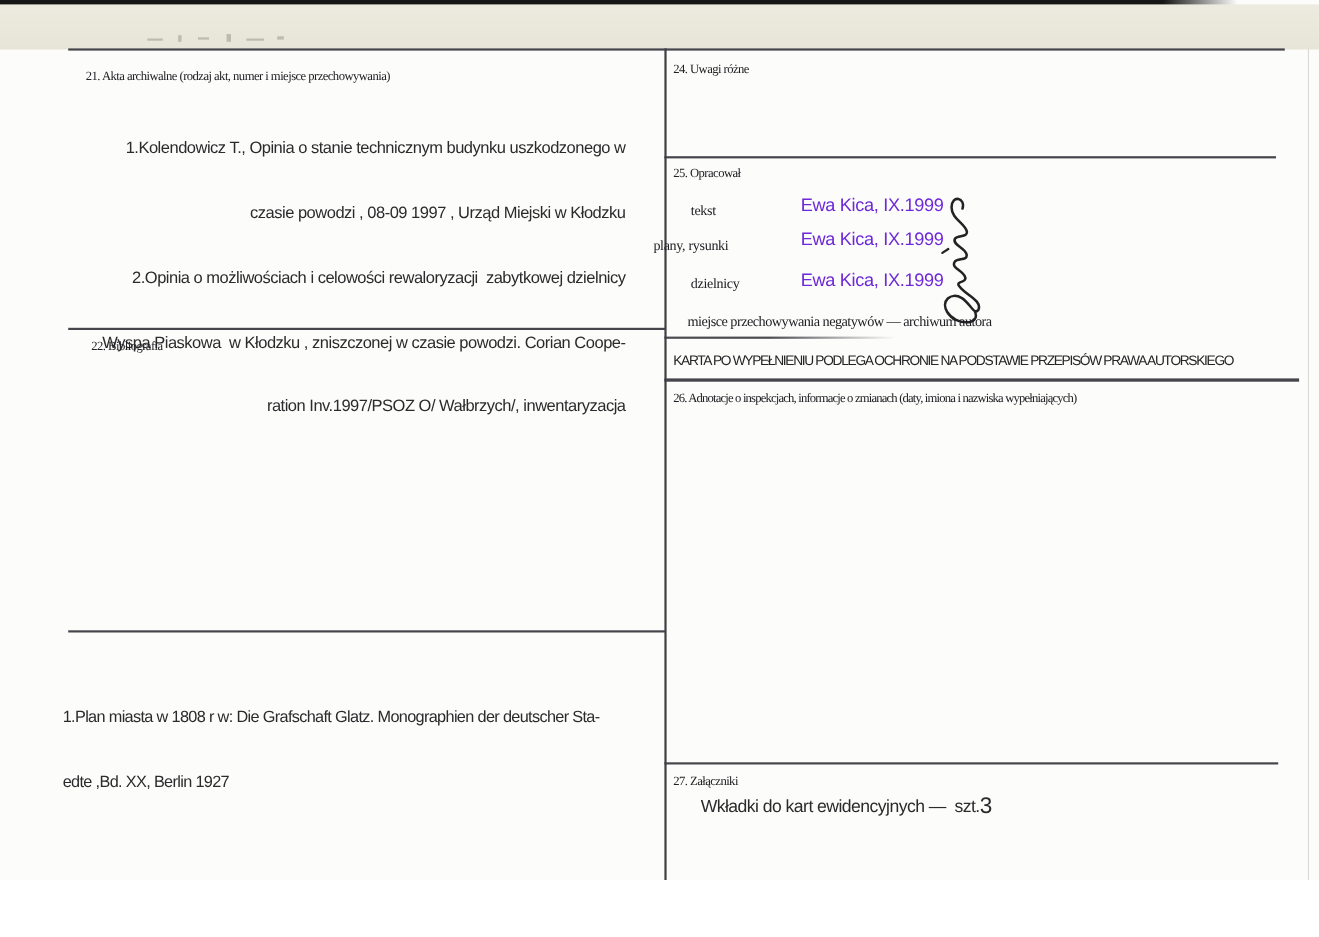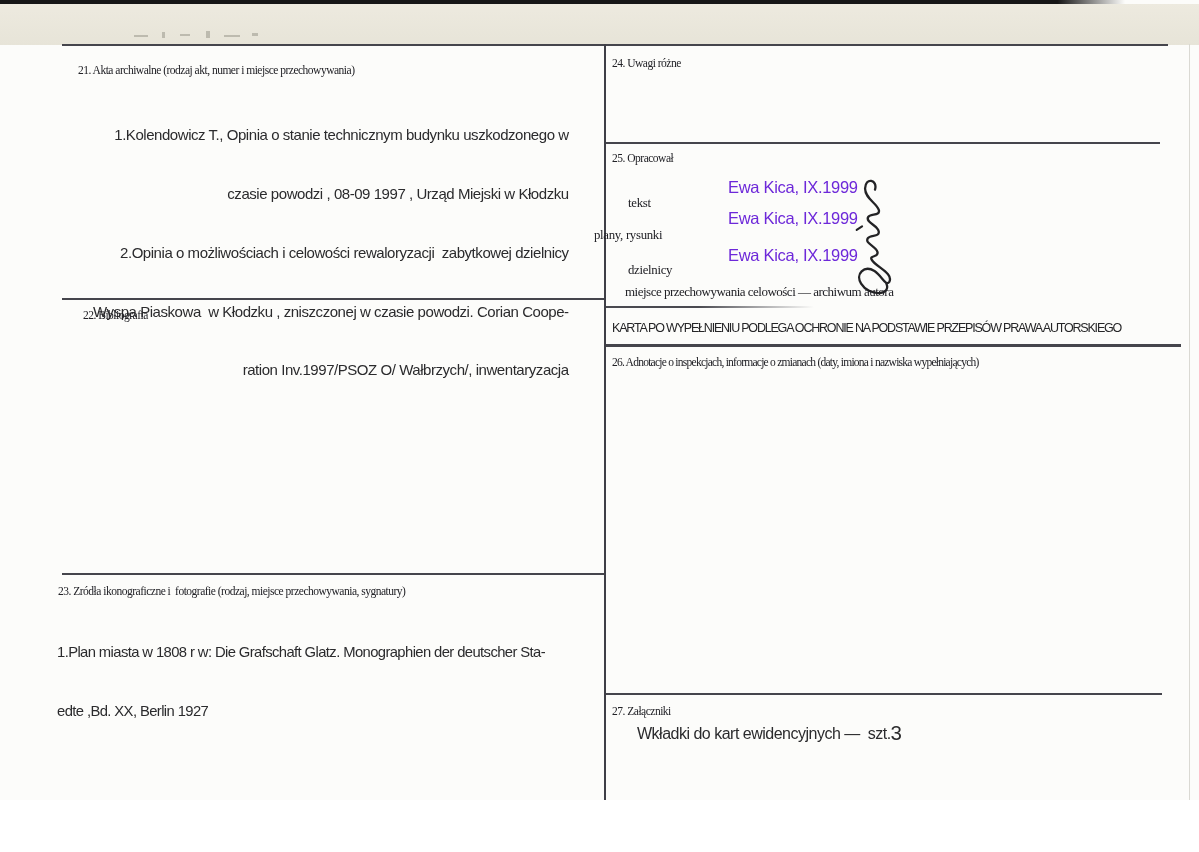--- a/index.html
+++ b/index.html
@@ -31,21 +31,21 @@
   .rule-27{left:604px;top:693px;width:558px;}
   .v-divider{position:absolute;left:604px;top:44px;width:2px;height:764px;background:#3f3f46;}
   
   .sec-label{
     position:absolute;font-family:"Liberation Serif",serif;
     font-size:11.5px;letter-spacing:-0.5px;color:#212126;white-space:pre;
   }
   .typed{position:absolute;white-space:pre;color:#2b2b2d;}
   .typed-21{font-size:15px;letter-spacing:-0.45px;line-height:19.6px;text-align:right;}
   .typed-23{font-size:14.8px;letter-spacing:-0.6px;line-height:19.6px;}
-  .op-field{position:absolute;font-family:"Liberation Serif",serif;font-size:12.8px;letter-spacing:-0.3px;color:#212126;white-space:pre;margin-top:12px;}
+  .op-field{position:absolute;font-family:"Liberation Serif",serif;font-size:12.8px;letter-spacing:-0.3px;color:#212126;white-space:pre;}
   .op-value{position:absolute;font-size:16.5px;letter-spacing:-0.3px;color:#6d28d9;white-space:pre;}
   .negatives-note{position:absolute;left:625px;top:284px;font-family:"Liberation Serif",serif;
     font-size:13px;letter-spacing:-0.5px;color:#212126;white-space:pre;}
   .copyright{position:absolute;left:612px;top:321px;font-size:12.5px;letter-spacing:-1.2px;
     color:#252527;white-space:pre;}
   .entry-27{position:absolute;left:637px;top:720px;font-size:16px;letter-spacing:-0.5px;color:#2b2b2d;white-space:pre;text-align:center;}
   .entry-27 .count{font-size:20.5px;letter-spacing:0;position:relative;top:1px;}
   .signature{position:absolute;left:811px;top:205px;width:132px;height:46px;
     transform:rotate(-84deg);}
   .signature svg{display:block;width:132px;height:46px;overflow:visible;}
@@ -82,21 +82,20 @@
   <div class="typed typed-21" style="left:93px;top:86px;">
     <div>1.Kolendowicz T., Opinia o stanie technicznym budynku uszkodzonego w</div>
     <div>czasie powodzi , 08-09 1997 , Urząd Miejski w Kłodzku</div>
     <div>2.Opinia o możliwościach i celowości rewaloryzacji  zabytkowej dzielnicy</div>
     <div>Wyspa Piaskowa  w Kłodzku , zniszczonej w czasie powodzi. Corian Coope-</div>
     <div>ration Inv.1997/PSOZ O/ Wałbrzych/, inwentaryzacja</div>
   </div>
 
   <div class="sec-label" style="left:83px;top:309px;">22. Bibliografia</div>
 
-  <div class="sec-label" style="left:58px;top:585px;">23. Zródła ikonograficzne i  fotografie (rodzaj, miejsce przechowywania, sygnatury)</div>
   <div class="typed typed-23" style="left:57px;top:604px;">
     <div>1.Plan miasta w 1808 r w: Die Grafschaft Glatz. Monographien der deutscher Sta-</div>
     <div>edte ,Bd. XX, Berlin 1927</div>
   </div>
 
   <div class="sec-label" style="left:612px;top:57px;">24. Uwagi różne</div>
 
   <div class="sec-label" style="left:612px;top:152px;">25. Opracował</div>
 
   <div class="op-field" style="left:628px;top:184px;">tekst</div>
@@ -111,21 +110,21 @@
   <div class="signature" aria-label="Kica">
     <svg viewBox="0 0 132 46" xmlns="http://www.w3.org/2000/svg">
       <path d="M12,38 C0,45 -3,22 9,13 C18,6 28,14 23,25 C19,33 8,38 14,41
                C23,44 27,26 34,21 C38,18 37,28 42,26 C48,24 49,12 55,15
                C59,17 57,27 63,25 C69,23 70,11 76,13 C80,15 78,25 84,23
                C91,20 94,8 104,7 C116,6 114,19 104,17" fill="none" stroke="#232325" stroke-width="2.3" stroke-linecap="round" stroke-linejoin="round"></path>
       <path d="M62,3 L66,8" fill="none" stroke="#232325" stroke-width="2.1" stroke-linecap="round"></path>
     </svg>
   </div>
 
-  <div class="negatives-note">miejsce przechowywania celowości — archiwum autora</div>
+  <div class="negatives-note">miejsce przechowywania negatywów — archiwum autora</div>
 
   <div class="copyright">KARTA PO WYPEŁNIENIU PODLEGA OCHRONIE NA PODSTAWIE PRZEPISÓW PRAWA AUTORSKIEGO</div>
 
   <div class="sec-label" style="left:612px;top:356px;letter-spacing:-0.75px;">26. Adnotacje o inspekcjach, informacje o zmianach (daty, imiona i nazwiska wypełniających)</div>
 
   <div class="sec-label" style="left:612px;top:705px;">27. Załączniki</div>
   <div class="entry-27"><span>Wkładki do kart ewidencyjnych —  szt.</span><span class="count">3</span></div>
 
 </div>
 

